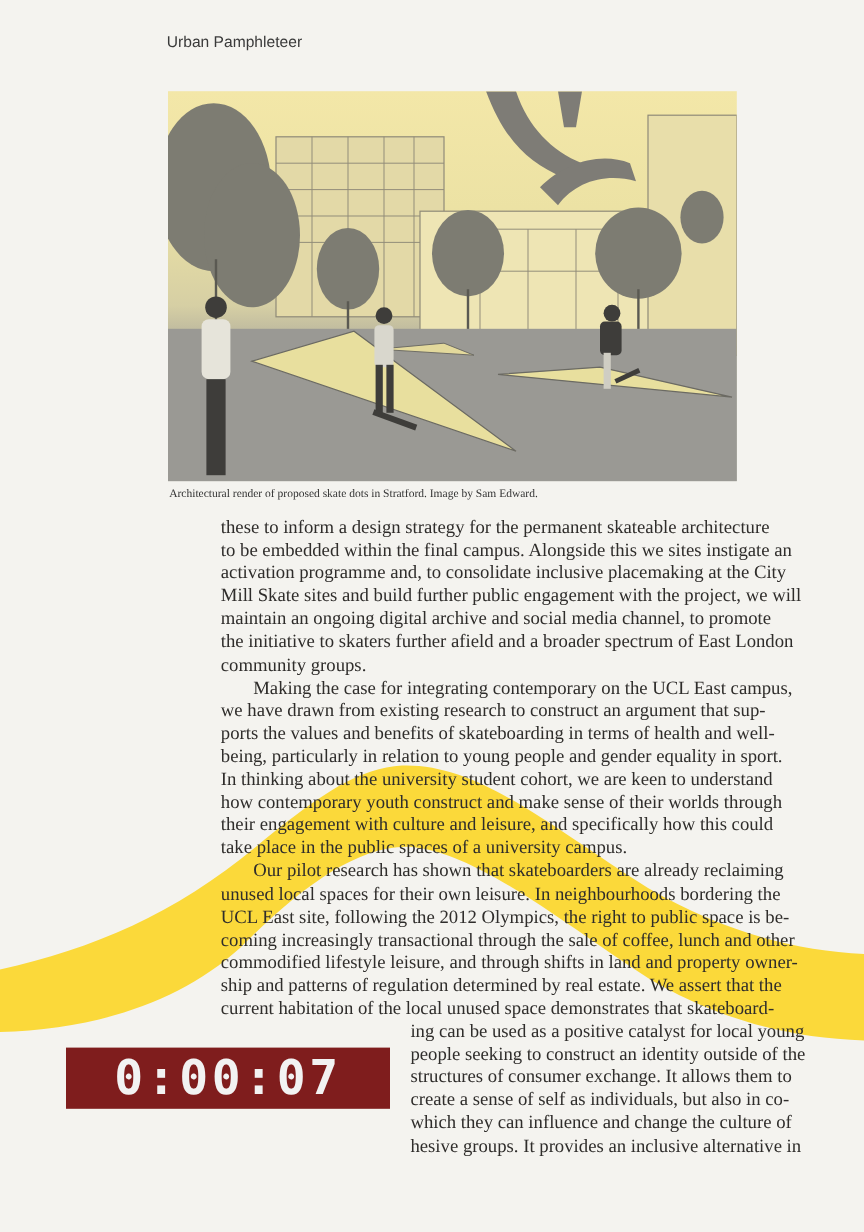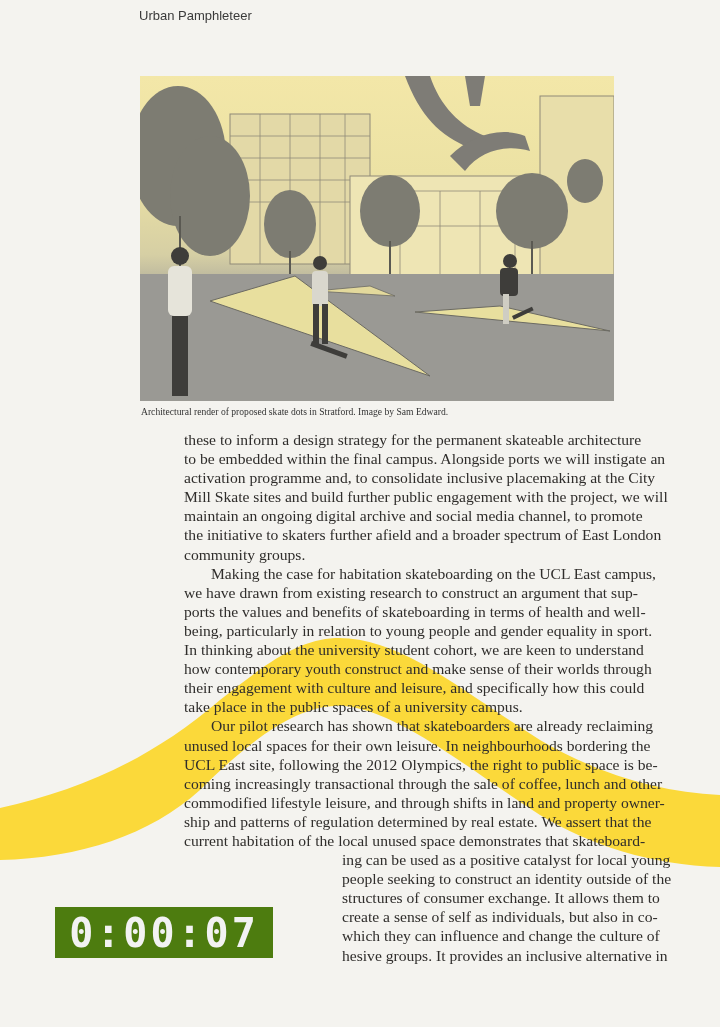--- a/index.html
+++ b/index.html
@@ -3,21 +3,21 @@
 <meta charset="utf-8">
 <style>
   html, body { margin: 0; padding: 0; }
   body {
     width: 720px; height: 1027px; position: relative; overflow: hidden;
     background: #f4f3ef;
     font-family: "DejaVu Serif", serif;
   }
   .swoosh { position: absolute; left: 0; top: 0; width: 720px; height: 1027px; z-index: 0; }
   .running-head {
-    position: absolute; left: 139px; top: 8px;
+    position: absolute; left: 139px; top: 27px;
     font-family: "Liberation Sans", sans-serif; font-size: 13px; color: #3a3a3a;
     z-index: 2;
   }
   .figure {
     position: absolute; left: 140px; top: 76px; width: 474px; height: 325px;
     z-index: 2; overflow: hidden;
     background: linear-gradient(180deg, #f3e7a8 0%, #ece2a4 30%, #d6cfa4 55%, #a9a79a 68%, #9e9d96 100%);
   }
   .caption {
     position: absolute; left: 141px; top: 406px;
@@ -26,22 +26,22 @@
   }
   .body-text {
     position: absolute; left: 141px; top: 430px; width: 525px;
     font-family: "Liberation Serif", serif; font-size: 15.6px; line-height: 19.1px;
     color: #2f2d2b; z-index: 2; margin-left: 43px;
   }
   .body-text .line { display: block; white-space: nowrap; height: 19.1px; }
   .body-text .indent { padding-left: 27px; }
   .body-text .narrow { padding-left: 158px; }
   .timer {
-    position: absolute; left: 55px; top: 907px; width: 218px; height: 51px;
-    background: #4d7c0f; z-index: 2;
+    position: absolute; left: 55px; top: 873px; width: 270px; height: 51px;
+    background: #7f1d1d; z-index: 2;
     display: flex; align-items: center; justify-content: center;
   }
   .timer-text {
     font-family: "DejaVu Sans Mono", monospace; font-weight: bold; font-size: 40px;
     color: #f2f2f2; letter-spacing: 3px;
   }
 </style>
 </head>
 <body>
 
@@ -115,27 +115,27 @@
       <rect x="363" y="218" width="6" height="30" fill="#cfcdc3"></rect>
       <rect x="372" y="240" width="22" height="4" transform="rotate(-25 372 240)"></rect>
     </g>
   </svg>
 </div>
 
 <div class="caption">Architectural render of proposed skate dots in Stratford. Image by Sam Edward.</div>
 
 <div class="body-text">
   <span class="line">these to inform a design strategy for the permanent skateable architecture</span>
-  <span class="line">to be embedded within the final campus. Alongside ports we will instigate an</span>
+  <span class="line">to be embedded within the final campus. Alongside this we sites instigate an</span>
   <span class="line">activation programme and, to consolidate inclusive placemaking at the City</span>
   <span class="line">Mill Skate sites and build further public engagement with the project, we will</span>
   <span class="line">maintain an ongoing digital archive and social media channel, to promote</span>
   <span class="line">the initiative to skaters further afield and a broader spectrum of East London</span>
   <span class="line">community groups.</span>
-  <span class="line indent">Making the case for habitation skateboarding on the UCL East campus,</span>
+  <span class="line indent">Making the case for integrating contemporary on the UCL East campus,</span>
   <span class="line">we have drawn from existing research to construct an argument that sup-</span>
   <span class="line">ports the values and benefits of skateboarding in terms of health and well-</span>
   <span class="line">being, particularly in relation to young people and gender equality in sport.</span>
   <span class="line">In thinking about the university student cohort, we are keen to understand</span>
   <span class="line">how contemporary youth construct and make sense of their worlds through</span>
   <span class="line">their engagement with culture and leisure, and specifically how this could</span>
   <span class="line">take place in the public spaces of a university campus.</span>
   <span class="line indent">Our pilot research has shown that skateboarders are already reclaiming</span>
   <span class="line">unused local spaces for their own leisure. In neighbourhoods bordering the</span>
   <span class="line">UCL East site, following the 2012 Olympics, the right to public space is be-</span>

